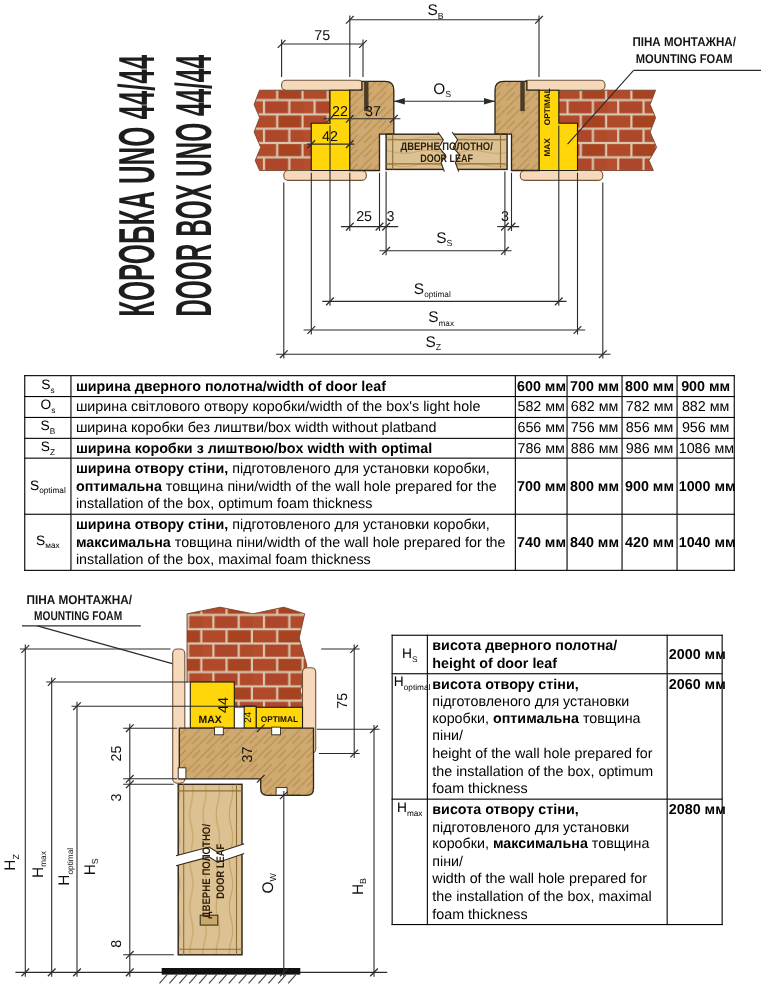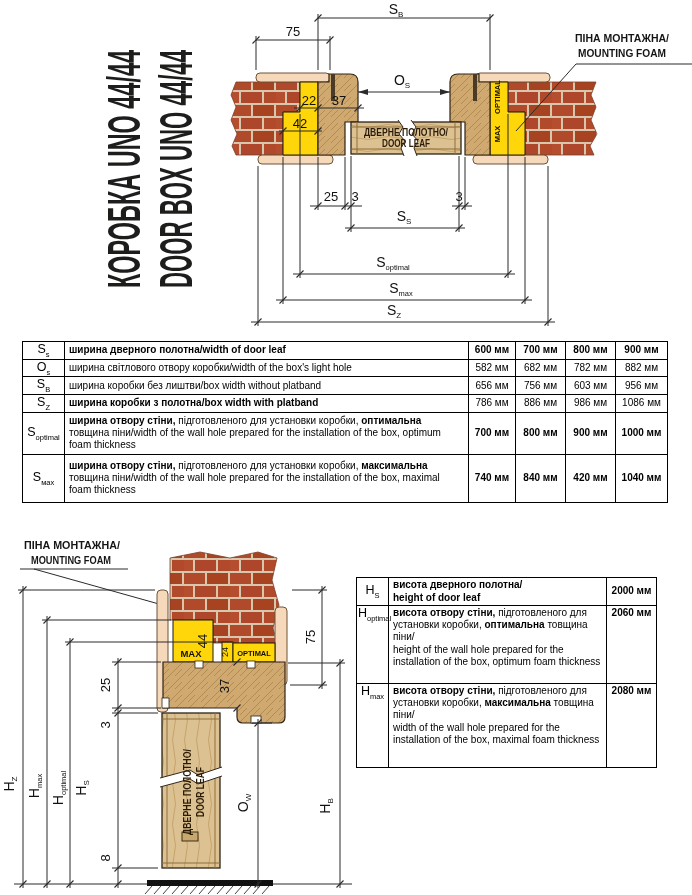--- a/index.html
+++ b/index.html
@@ -18,21 +18,21 @@
   .dimsub-l{font-size:7.5px;fill:#111;}
   .foamlbl{font-size:11.5px;font-weight:bold;fill:#151515;}
   .leaftxt{font-size:10px;font-weight:bold;fill:#2b1c08;}
   .marktxt{font-size:7.5px;font-weight:bold;fill:#151005;}
   .marktxt2{font-size:9.5px;font-weight:bold;fill:#151005;}
   .dl{stroke:#2b2b2b;stroke-width:1;fill:none;}
   .tk{stroke:#2b2b2b;stroke-width:1.1;}
 
   
   table{border-collapse:collapse;table-layout:fixed;position:absolute;background:#fff;}
-  td{border:1px solid #000;font-size:10px;color:#000;padding:1px 4px;vertical-align:middle;line-height:1.22;}
+  td{border:1px solid #000;font-size:13px;color:#000;padding:1px 4px;vertical-align:middle;line-height:1.22;}
   #t1{left:22px;top:341px;width:646px;}
   #t2{left:356px;top:577px;width:300px;}
   .lblc{text-align:center;padding:0 1px;font-size:12.5px;white-space:nowrap;overflow:visible;}
   .lblc sub{font-size:7.5px;}
   .valc{text-align:center;white-space:nowrap;padding:1px 1px;}
   .bold{font-weight:bold;}
   .vtop{vertical-align:top;}
   #t2 td.desc2{white-space:pre-line;}
   b{font-weight:bold;}
 </style>
@@ -222,26 +222,26 @@
     <td class="valc">582 мм</td>
     <td class="valc">682 мм</td>
     <td class="valc">782 мм</td>
     <td class="valc">882 мм</td>
   </tr>
   <tr style="height:17px">
     <td class="lblc"><span>S</span><sub>B</sub></td>
     <td class="desc"><span>ширина коробки без лиштви/box width without platband</span></td>
     <td class="valc">656 мм</td>
     <td class="valc">756 мм</td>
-    <td class="valc">603 мм</td>
+    <td class="valc">856 мм</td>
     <td class="valc">956 мм</td>
   </tr>
   <tr style="height:17px">
     <td class="lblc"><span>S</span><sub>Z</sub></td>
-    <td class="desc"><b>ширина коробки з полотна/box width with platband</b></td>
+    <td class="desc"><b>ширина коробки з лиштвою/box width with optimal</b></td>
     <td class="valc">786 мм</td>
     <td class="valc">886 мм</td>
     <td class="valc">986 мм</td>
     <td class="valc">1086 мм</td>
   </tr>
   <tr style="height:42px">
     <td class="lblc"><span>S</span><sub>optimal</sub></td>
     <td class="desc"><b>ширина отвору стіни,</b><span> підготовленого для установки коробки, </span><b>оптимальна</b><span> товщина піни/width of the wall hole prepared for the installation of the box, optimum foam thickness</span></td>
     <td class="valc bold">700 мм</td>
     <td class="valc bold">800 мм</td>

